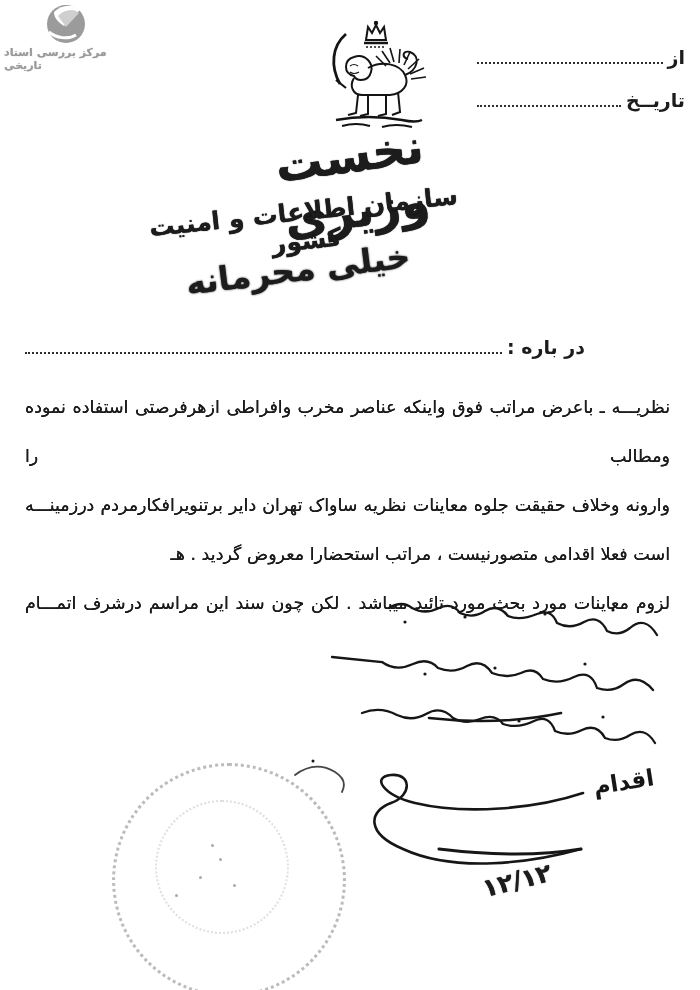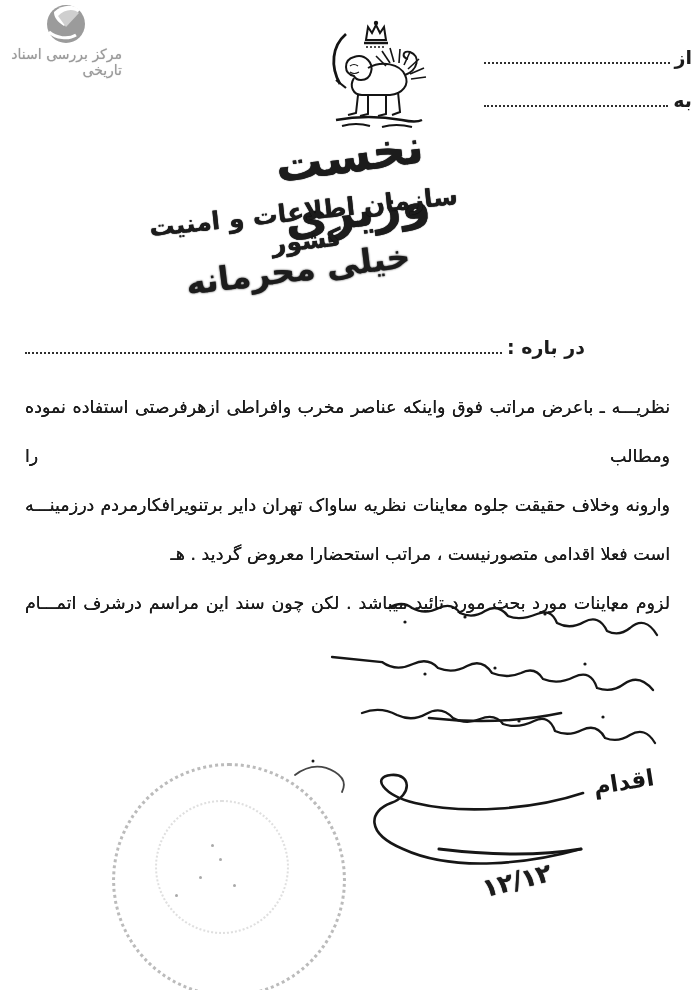--- a/index.html
+++ b/index.html
@@ -5,41 +5,41 @@
   html,body{margin:0;padding:0;}
   body{
     width:700px;height:990px;position:relative;overflow:hidden;
     background:#ffffff;color:#1c1c1c;
     font-family:"DejaVu Sans",sans-serif;
   }
   .abs{position:absolute;}
 
   
   .wm-caption{
-    color:#9a9a9a;font-size:14px;font-weight:400;direction:rtl;
-    text-align:right;width:118px;letter-spacing:0;
+    color:#9a9a9a;font-size:11px;font-weight:700;direction:rtl;
+    text-align:left;width:118px;letter-spacing:0;
     text-shadow:0 0 1px #b5b5b5;
   }
 
   
   .lh-title{
     font-size:47px;font-weight:700;direction:rtl;text-align:center;
     transform:rotate(-8deg);text-shadow:0 0 1px #000;
   }
   .lh-subtitle{
     font-size:25px;font-weight:700;direction:rtl;text-align:center;
     transform:rotate(-6deg);text-shadow:0 0 1px #000;
   }
   .lh-class{
     font-size:33px;font-weight:700;direction:rtl;text-align:center;
     transform:rotate(-7deg);text-shadow:0 0 2px #222;letter-spacing:2px;
   }
 
   
-  .fields{right:8px;top:44px;width:208px;}
+  .fields{right:15px;top:44px;width:208px;}
   .frow{display:flex;direction:rtl;align-items:flex-end;margin-bottom:19px;height:24px;}
   .flabel{font-size:19px;font-weight:700;line-height:22px;white-space:nowrap;}
   .dotline{flex:1;border-bottom:2px dotted #2e2e2e;height:0;margin:0 5px 4px 0;}
 
   
   .subject{left:25px;top:336px;width:560px;display:flex;direction:rtl;align-items:flex-end;}
   .sublabel{font-size:19px;font-weight:700;white-space:nowrap;}
 
   
   .bodytext{left:25px;top:383px;width:645px;direction:rtl;}
@@ -125,21 +125,21 @@
 <div class="abs lh-subtitle" style="left:135px;top:197px;width:340px;">سازمان اطلاعات و امنیت کشور</div>
 
 <div class="abs lh-class" style="left:148px;top:250px;width:300px;">خیلی محرمانه</div>
 
 <div class="abs fields">
   <div class="frow">
     <span class="flabel">از</span>
     <span class="dotline"></span>
   </div>
   <div class="frow">
-    <span class="flabel">به</span>
+    <span class="flabel">تاریــخ</span>
     <span class="dotline"></span>
   </div>
 </div>
 
 <div class="abs subject">
   <span class="sublabel">در باره :</span>
   <span class="dotline"></span>
 </div>
 
 <div class="abs bodytext">

